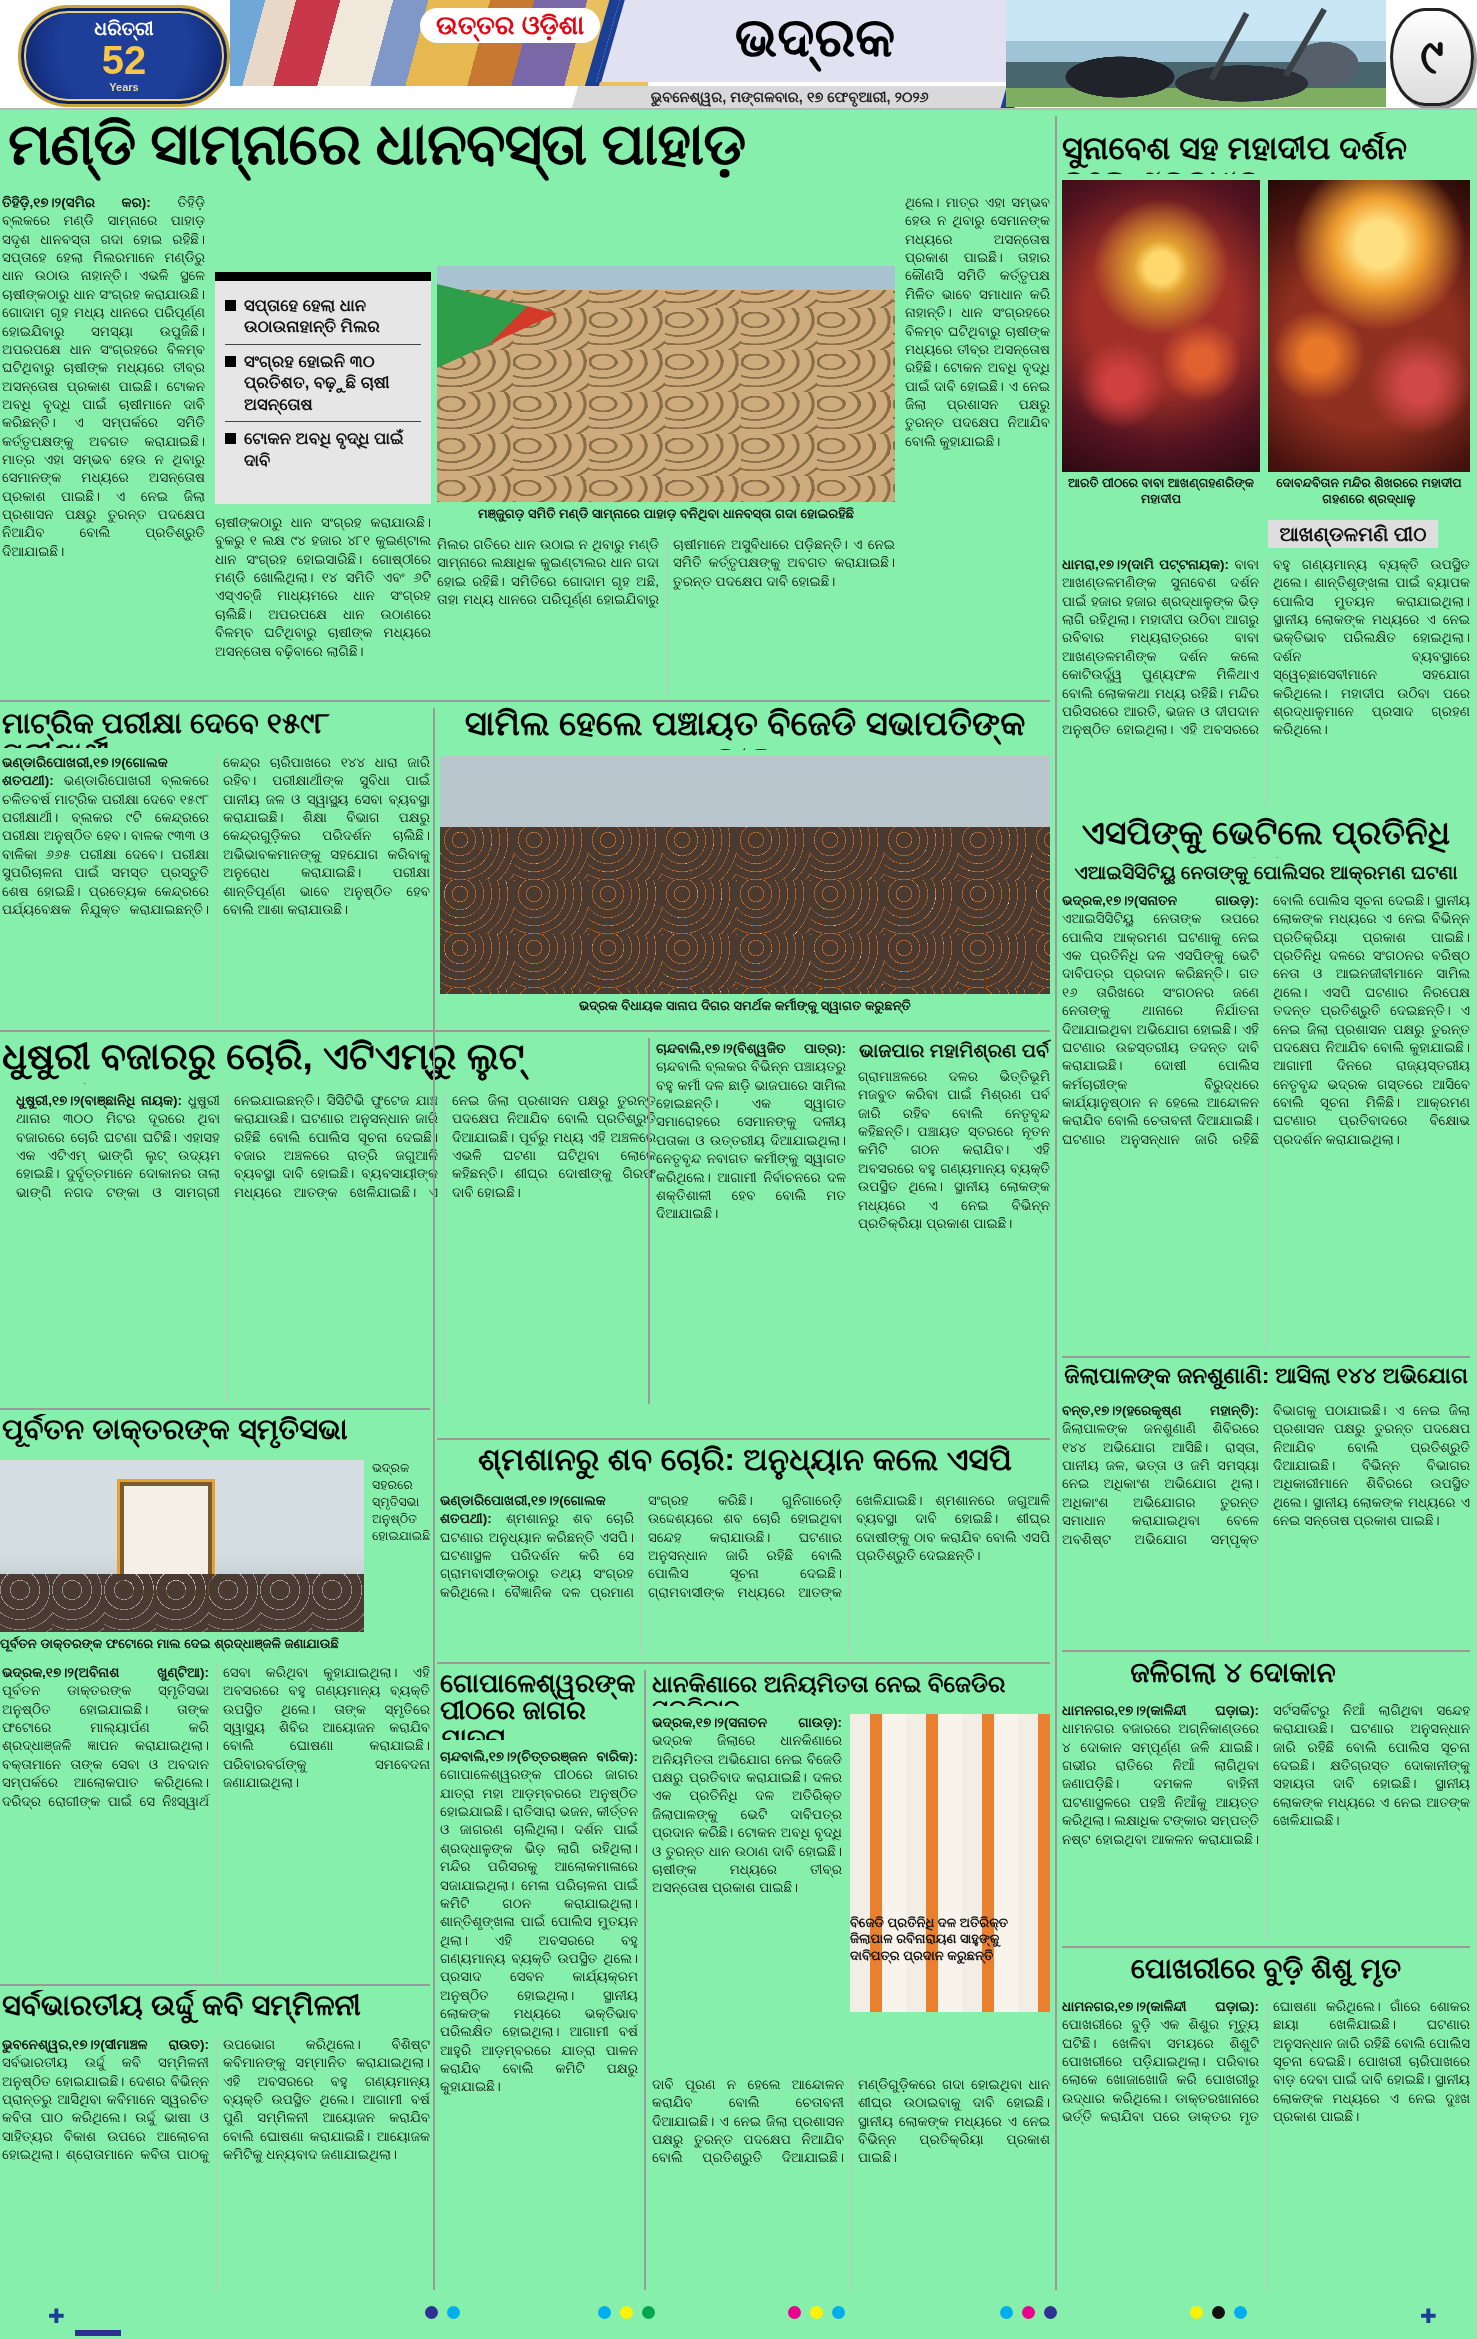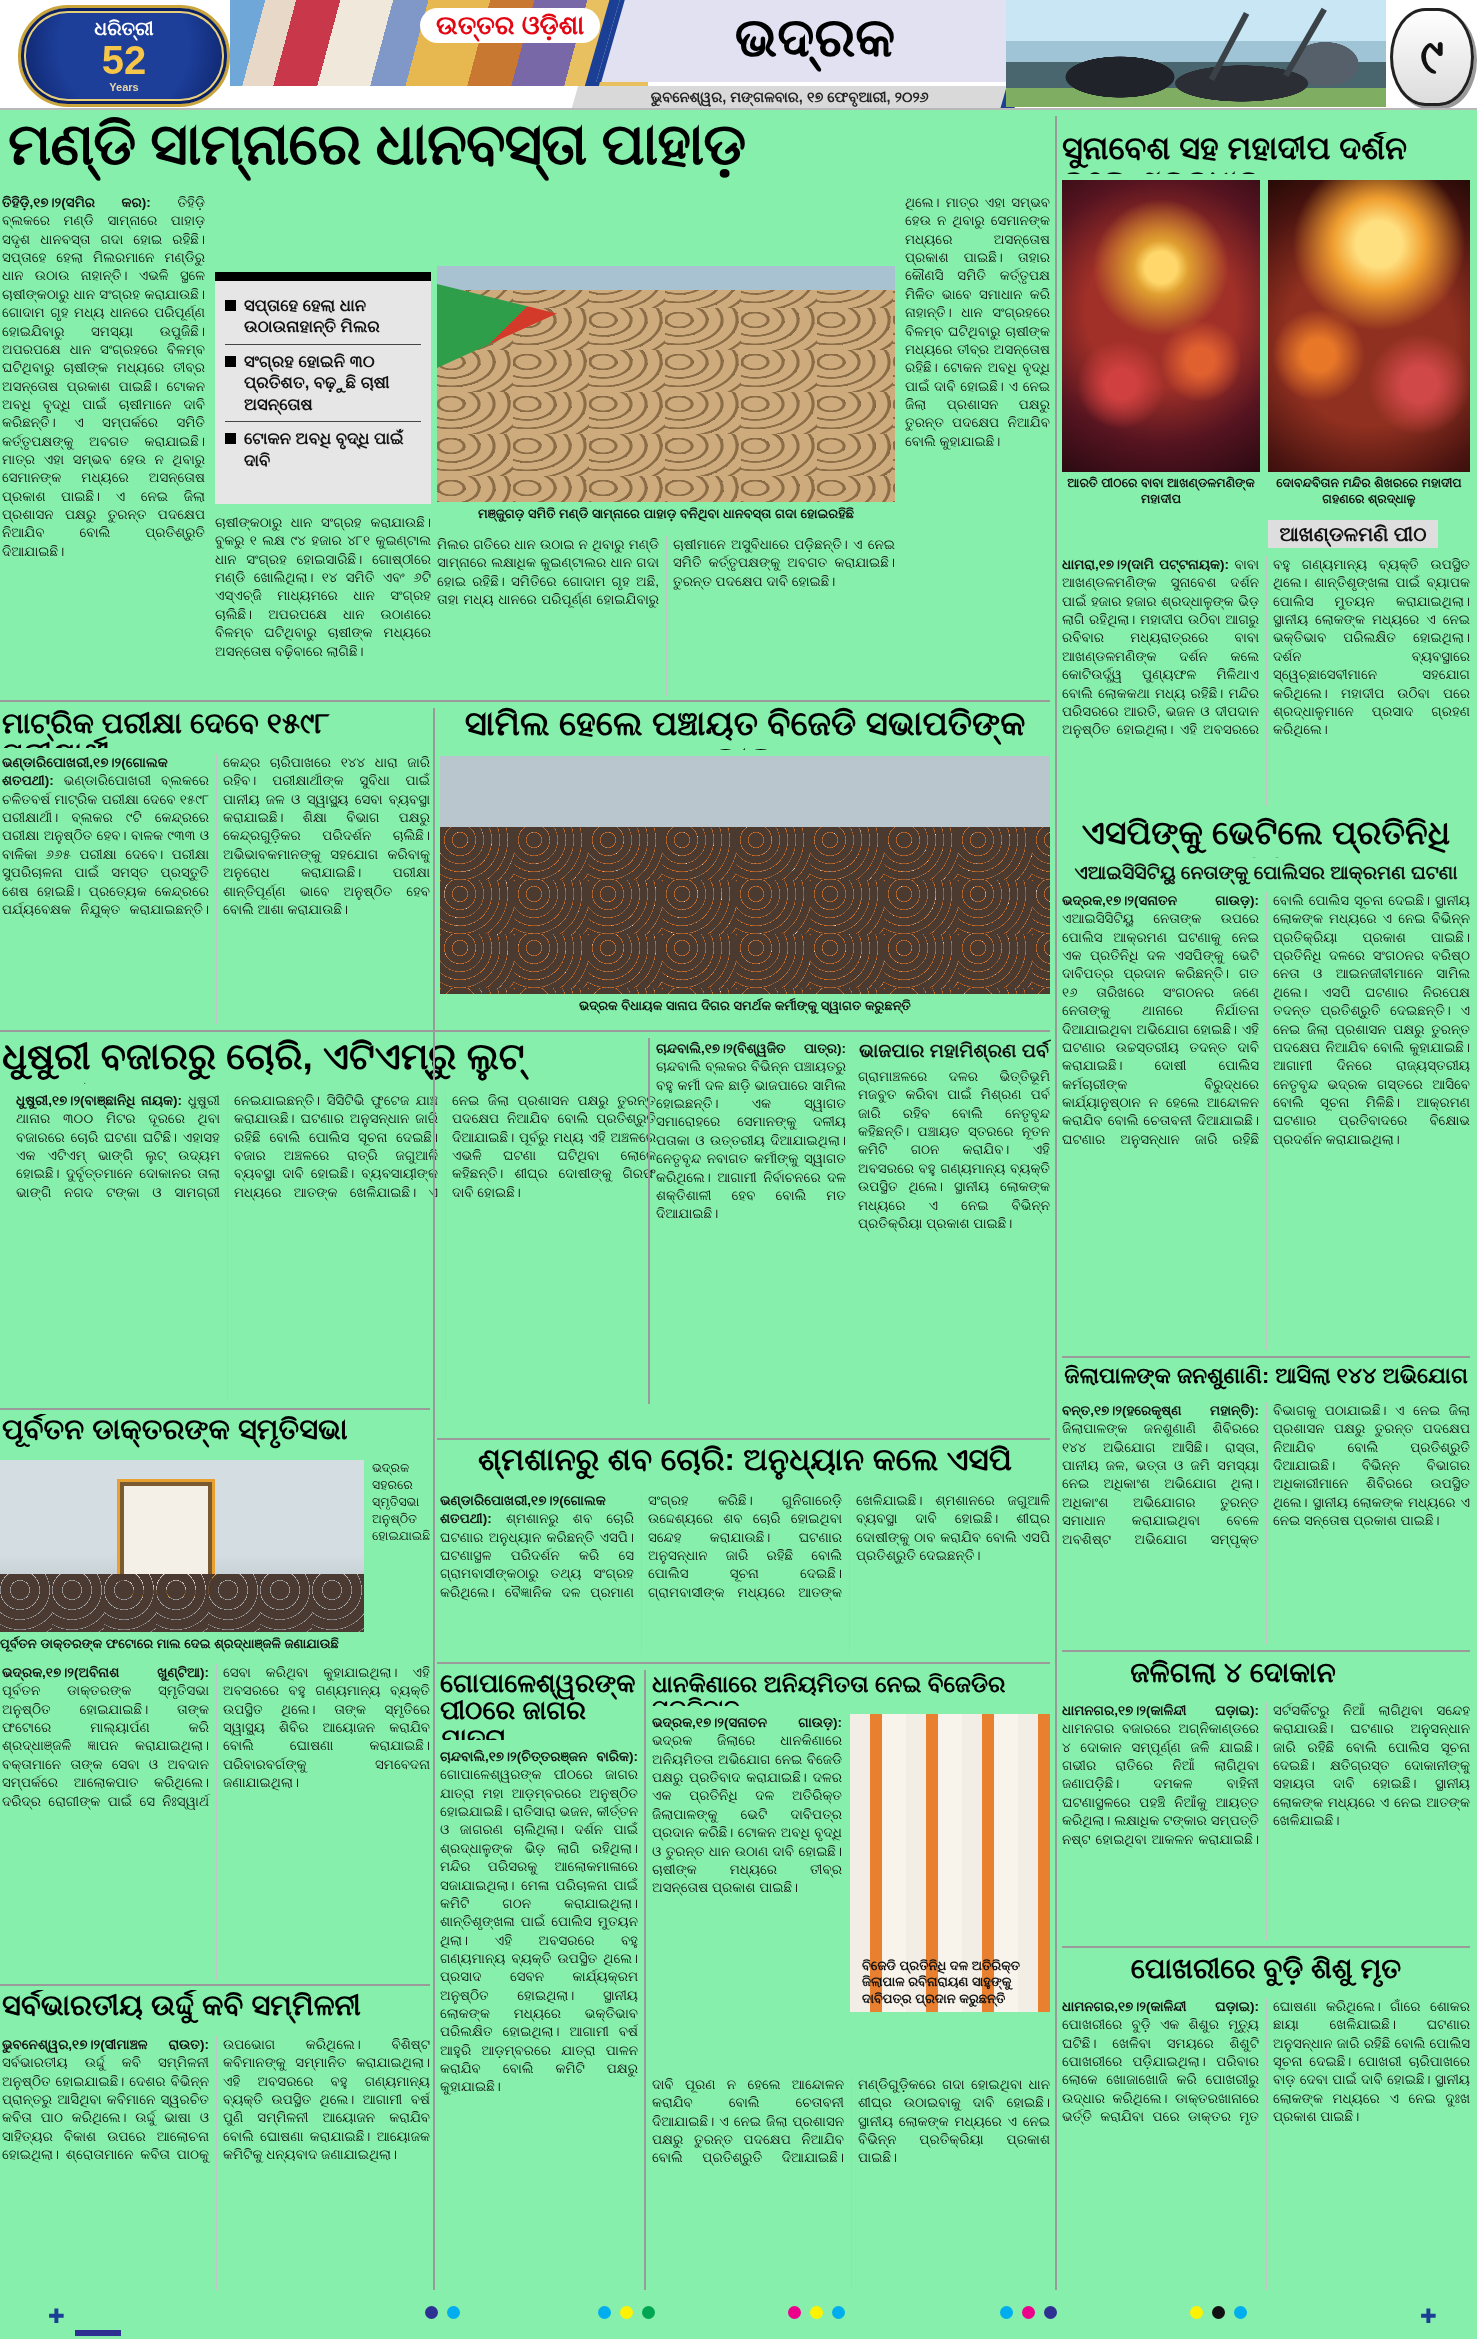--- a/index.html
+++ b/index.html
@@ -229,29 +229,29 @@
     <span>ଗୋପାଳେଶ୍ୱରଙ୍କ ପୀଠରେ ଜାଗର ଯାତ୍ରା ମହା ଆଡ଼ମ୍ବରରେ ଅନୁଷ୍ଠିତ ହୋଇଯାଇଛି। ରାତିସାରା ଭଜନ, କୀର୍ତ୍ତନ ଓ ଜାଗରଣ ଚାଲିଥିଲା। ଦର୍ଶନ ପାଇଁ ଶ୍ରଦ୍ଧାଳୁଙ୍କ ଭିଡ଼ ଲାଗି ରହିଥିଲା। ମନ୍ଦିର ପରିସରକୁ ଆଲୋକମାଳାରେ ସଜାଯାଇଥିଲା। ମେଳା ପରିଚାଳନା ପାଇଁ କମିଟି ଗଠନ କରାଯାଇଥିଲା। ଶାନ୍ତିଶୃଙ୍ଖଳା ପାଇଁ ପୋଲିସ ମୁତୟନ ଥିଲା। ଏହି ଅବସରରେ ବହୁ ଗଣ୍ୟମାନ୍ୟ ବ୍ୟକ୍ତି ଉପସ୍ଥିତ ଥିଲେ। ପ୍ରସାଦ ସେବନ କାର୍ଯ୍ୟକ୍ରମ ଅନୁଷ୍ଠିତ ହୋଇଥିଲା। ସ୍ଥାନୀୟ ଲୋକଙ୍କ ମଧ୍ୟରେ ଭକ୍ତିଭାବ ପରିଲକ୍ଷିତ ହୋଇଥିଲା। ଆଗାମୀ ବର୍ଷ ଆହୁରି ଆଡ଼ମ୍ବରରେ ଯାତ୍ରା ପାଳନ କରାଯିବ ବୋଲି କମିଟି ପକ୍ଷରୁ କୁହାଯାଇଛି।</span>
   </div>
   <div class="abs rule-v" style="left:644px;top:1670px;height:620px;"></div>
 
   <div class="abs headline" style="left:652px;top:1672px;width:398px;height:34px;font-size:23px;">ଧାନକିଣାରେ ଅନିୟମିତତା ନେଇ ବିଜେଡିର ପ୍ରତିବାଦ</div>
   <div class="abs body-txt" style="left:652px;top:1714px;width:190px;height:298px;">
     <span class="dl">ଭଦ୍ରକ,୧୭।୨(ସନାତନ ଗାଉଡ଼):</span>
     <span>ଭଦ୍ରକ ଜିଲାରେ ଧାନକିଣାରେ ଅନିୟମିତତା ଅଭିଯୋଗ ନେଇ ବିଜେଡି ପକ୍ଷରୁ ପ୍ରତିବାଦ କରାଯାଇଛି। ଦଳର ଏକ ପ୍ରତିନିଧି ଦଳ ଅତିରିକ୍ତ ଜିଲାପାଳଙ୍କୁ ଭେଟି ଦାବିପତ୍ର ପ୍ରଦାନ କରିଛି। ଟୋକନ ଅବଧି ବୃଦ୍ଧି ଓ ତୁରନ୍ତ ଧାନ ଉଠାଣ ଦାବି ହୋଇଛି। ଚାଷୀଙ୍କ ମଧ୍ୟରେ ତୀବ୍ର ଅସନ୍ତୋଷ ପ୍ରକାଶ ପାଇଛି।</span>
   </div>
   <div id="protestphoto" class="abs photo"></div>
-  <div class="abs caption" style="left:850px;top:1958px;width:200px;height:52px;margin-left:12px;">ବିଜେଡି ପ୍ରତିନିଧି ଦଳ ଅତିରିକ୍ତ ଜିଲାପାଳ ରବିନାରାୟଣ ସାହୁଙ୍କୁ ଦାବିପତ୍ର ପ୍ରଦାନ କରୁଛନ୍ତି</div>
+  <div class="abs caption" style="left:850px;top:1915px;width:200px;height:52px;">ବିଜେଡି ପ୍ରତିନିଧି ଦଳ ଅତିରିକ୍ତ ଜିଲାପାଳ ରବିନାରାୟଣ ସାହୁଙ୍କୁ ଦାବିପତ୍ର ପ୍ରଦାନ କରୁଛନ୍ତି</div>
   <div class="abs body-txt cols2" style="left:652px;top:2076px;width:398px;height:214px;">ଦାବି ପୂରଣ ନ ହେଲେ ଆନ୍ଦୋଳନ କରାଯିବ ବୋଲି ଚେତାବନୀ ଦିଆଯାଇଛି। ଏ ନେଇ ଜିଲା ପ୍ରଶାସନ ପକ୍ଷରୁ ତୁରନ୍ତ ପଦକ୍ଷେପ ନିଆଯିବ ବୋଲି ପ୍ରତିଶ୍ରୁତି ଦିଆଯାଇଛି। ମଣ୍ଡିଗୁଡ଼ିକରେ ଗଦା ହୋଇଥିବା ଧାନ ଶୀଘ୍ର ଉଠାଇବାକୁ ଦାବି ହୋଇଛି। ସ୍ଥାନୀୟ ଲୋକଙ୍କ ମଧ୍ୟରେ ଏ ନେଇ ବିଭିନ୍ନ ପ୍ରତିକ୍ରିୟା ପ୍ରକାଶ ପାଇଛି।</div>
 
   <div class="abs rule-v" style="left:1055px;top:116px;height:2174px;"></div>
 
   <div class="abs headline" style="left:1062px;top:132px;width:410px;height:42px;font-size:32px;">ସୁନାବେଶ ସହ ମହାଦୀପ ଦର୍ଶନ କଲେ ଶ୍ରଦ୍ଧାଳୁ</div>
   <div id="deityL" class="abs photo"></div>
   <div id="deityR" class="abs photo"></div>
-  <div class="abs caption" style="left:1062px;top:476px;width:198px;height:40px;text-align:center;font-size:12.5px;">ଆରତି ପୀଠରେ ବାବା ଆଖଣ୍ଡଳମଣିଙ୍କ ମହାଦୀପ</div>
+  <div class="abs caption" style="left:1062px;top:476px;width:198px;height:40px;text-align:center;font-size:12.5px;">ଆରତି ପୀଠରେ ବାବା ଆଖଣ୍ଗହଣରିଙ୍କ ମହାଦୀପ</div>
   <div class="abs caption" style="left:1268px;top:476px;width:202px;height:40px;text-align:center;font-size:12.5px;">ଦୋବନ୍ଦବିତାନ ମନ୍ଦିର ଶିଖରରେ ମହାଦୀପ ଗହଣରେ ଶ୍ରଦ୍ଧାଳୁ</div>
   <div class="abs" style="left:1268px;top:520px;width:170px;height:28px;background:#dedede;display:flex;align-items:center;justify-content:center;font-weight:900;font-size:20px;">ଆଖଣ୍ଡଳମଣି ପୀଠ</div>
   <div class="abs body-txt cols2" style="left:1062px;top:556px;width:408px;height:250px;">
     <span class="dl">ଧାମରା,୧୭।୨(ଦାମି ପଟ୍ଟନାୟକ):</span>
     <span>ବାବା ଆଖଣ୍ଡଳମଣିଙ୍କ ସୁନାବେଶ ଦର୍ଶନ ପାଇଁ ହଜାର ହଜାର ଶ୍ରଦ୍ଧାଳୁଙ୍କ ଭିଡ଼ ଲାଗି ରହିଥିଲା। ମହାଦୀପ ଉଠିବା ଆଗରୁ ରବିବାର ମଧ୍ୟରାତ୍ରରେ ବାବା ଆଖଣ୍ଡଳମଣିଙ୍କ ଦର୍ଶନ କଲେ କୋଟିଉର୍ଦ୍ଧ୍ୱ ପୁଣ୍ୟଫଳ ମିଳିଥାଏ ବୋଲି ଲୋକକଥା ମଧ୍ୟ ରହିଛି। ମନ୍ଦିର ପରିସରରେ ଆରତି, ଭଜନ ଓ ଦୀପଦାନ ଅନୁଷ୍ଠିତ ହୋଇଥିଲା। ଏହି ଅବସରରେ ବହୁ ଗଣ୍ୟମାନ୍ୟ ବ୍ୟକ୍ତି ଉପସ୍ଥିତ ଥିଲେ। ଶାନ୍ତିଶୃଙ୍ଖଳା ପାଇଁ ବ୍ୟାପକ ପୋଲିସ ମୁତୟନ କରାଯାଇଥିଲା। ସ୍ଥାନୀୟ ଲୋକଙ୍କ ମଧ୍ୟରେ ଏ ନେଇ ଭକ୍ତିଭାବ ପରିଲକ୍ଷିତ ହୋଇଥିଲା। ଦର୍ଶନ ବ୍ୟବସ୍ଥାରେ ସ୍ୱେଚ୍ଛାସେବୀମାନେ ସହଯୋଗ କରିଥିଲେ। ମହାଦୀପ ଉଠିବା ପରେ ଶ୍ରଦ୍ଧାଳୁମାନେ ପ୍ରସାଦ ଗ୍ରହଣ କରିଥିଲେ।</span>
   </div>
 
   <div class="abs headline" style="left:1062px;top:816px;width:408px;height:42px;font-size:33px;text-align:center;">ଏସପିଙ୍କୁ ଭେଟିଲେ ପ୍ରତିନିଧି ଦଳ</div>
   <div class="abs kicker" style="left:1062px;top:862px;width:408px;font-size:19px;">ଏଆଇସିସିଟିୟୁ ନେତାଙ୍କୁ ପୋଲିସର ଆକ୍ରମଣ ଘଟଣା</div>
   <div class="abs body-txt cols2" style="left:1062px;top:892px;width:408px;height:458px;">

